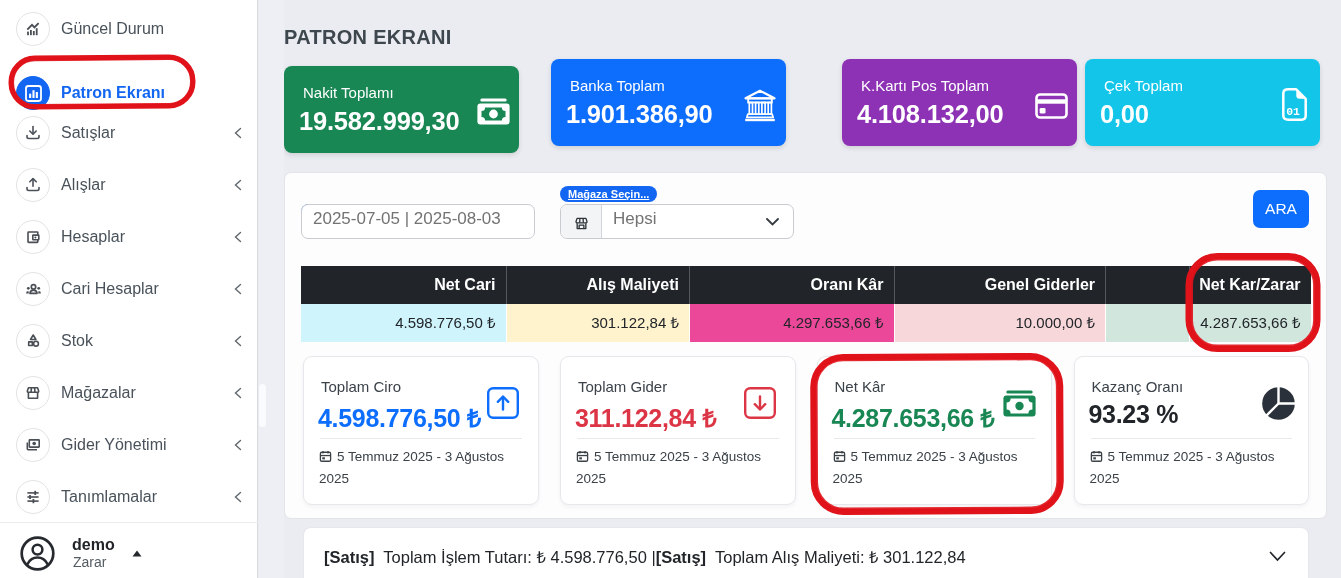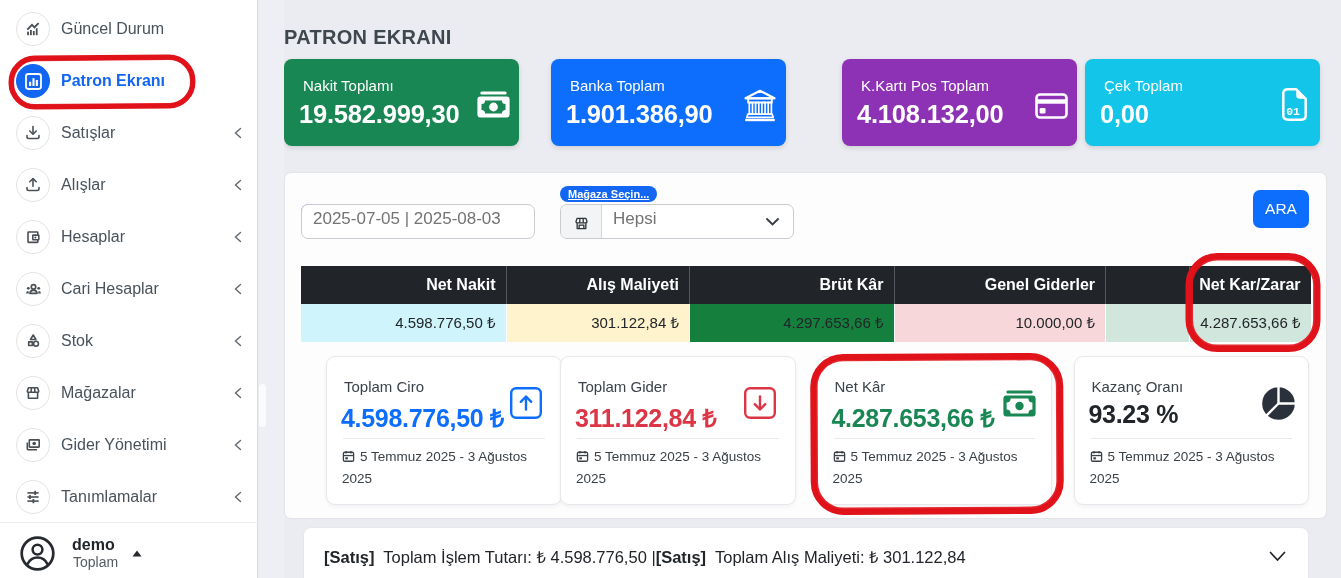--- a/index.html
+++ b/index.html
@@ -53,21 +53,21 @@
               <rect x="3.1" y="11.6" width="1.8" height="3.6"></rect>
               <rect x="6" y="10" width="1.8" height="5.2"></rect>
               <rect x="8.9" y="11" width="1.8" height="4.2"></rect>
               <rect x="11.8" y="8.2" width="1.8" height="7"></rect>
             </g>
             <path d="M3.3 9.6 L8 4.9 L10.4 7.3 L14.6 3.1" fill="none" stroke="#4a4f55" stroke-width="1.9"></path>
           </svg>
         </div>
     <div class="slabel">Güncel Durum</div>
   </div>
-  <div class="sitem" style="top:64px">
+  <div class="sitem" style="top:76px">
     <div class="icirc active">
           <svg width="21" height="21" viewBox="0 0 21 21">
             <rect x="3" y="3" width="15" height="15" rx="2.4" fill="none" stroke="#fff" stroke-width="1.8"></rect>
             <rect x="6.1" y="10.7" width="2.1" height="4.3" fill="#fff"></rect>
             <rect x="9.45" y="7.2" width="2.1" height="7.8" fill="#fff"></rect>
             <rect x="12.8" y="9" width="2.1" height="6" fill="#fff"></rect>
           </svg>
         </div>
     <div class="slabel active">Patron Ekranı</div>
   </div>
@@ -182,30 +182,30 @@
   <svg class="chev" style="left:233px; top:491px" width="10" height="12" viewBox="0 0 10 12" fill="none" stroke="#62686e" stroke-width="1.4" stroke-linecap="round">
         <path d="M7.5 1.5 L2.5 6 L7.5 10.5"></path>
       </svg>
   <div class="sep"></div>
   <svg style="position:absolute; left:19.5px; top:535.5px" width="35" height="35" viewBox="0 0 35 35" fill="none" stroke="#26292e">
         <circle cx="17.5" cy="17.5" r="15.8" stroke-width="2.7"></circle>
         <circle cx="17.5" cy="13.6" r="4.9" stroke-width="2.5"></circle>
         <path d="M7.6 27.9 Q10.8 21.6 17.5 21.6 Q24.2 21.6 27.4 27.9" stroke-width="2.5" stroke-linecap="round"></path>
       </svg>
   <div style="position:absolute; left:72px; top:536px; font-size:16px; font-weight:bold; color:#212529;">demo</div>
-  <div style="position:absolute; left:73px; top:554px; font-size:14px; color:#545c63;">Toplam</div>
+  <div style="position:absolute; left:73px; top:554px; font-size:14px; color:#545c63;">Zarar</div>
   <svg style="position:absolute; left:131.5px; top:550px" width="10" height="7" viewBox="0 0 10 7">
         <path d="M5 0.5 L9.5 6.5 L0.5 6.5 Z" fill="#26292e"></path>
       </svg>
 </div>
 <div id="main"></div>
 <div style="position:absolute; left:259px; top:0; width:25px; height:578px; background:#edeff4; z-index:1;"></div>
 <div style="position:absolute; left:259px; top:384px; width:7px; height:43px; background:#fafbfd; border-radius:3.5px; z-index:1;"></div>
 <div class="h1">PATRON EKRANI</div>
-<div class="tcard" style="left:284px; background:#198754;">
+<div class="tcard" style="left:284px; background:#198754;margin-top:7px;">
   <div class="lbl">Nakit Toplamı</div>
   <div class="val">19.582.999,30</div>
   <svg class="tic" style="right:9px; top:32px" width="33" height="27" viewBox="0 0 33 27">
         <rect x="3.3" y="0.4" width="26.4" height="3.1" rx="1.5" fill="#fff"></rect>
         <rect x="0.4" y="5.4" width="32.2" height="21.2" rx="3" fill="#fff"></rect>
         <path d="M8.1 9.5 L24.9 9.5 A3.6 3.6 0 0 0 28.5 13.1 L28.5 18.9 A3.6 3.6 0 0 0 24.9 22.5 L8.1 22.5 A3.6 3.6 0 0 0 4.5 18.9 L4.5 13.1 A3.6 3.6 0 0 0 8.1 9.5 Z" fill="#198754"></path>
         <circle cx="16.5" cy="16" r="4.4" fill="#fff"></circle>
       </svg>
 </div>
 <div class="tcard" style="left:551px; background:#0d6efd;">
@@ -254,38 +254,38 @@
           <path d="M10.7 3.6 L10.9 8.3"></path>
         </svg>
     <div style="position:absolute; left:52px; top:0; line-height:27px;">Hepsi</div>
     <svg style="position:absolute; right:14px; top:13px" width="13" height="8" viewBox="0 0 13 8" fill="none" stroke="#343a40" stroke-width="1.8" stroke-linecap="round">
           <path d="M1 1 L6.5 6.5 L12 1"></path>
         </svg>
   </div>
   <div id="araBtn">ARA</div>
   <div id="tbl">
     <div class="hrow">
-      <div class="hc" style="width:205.5px;">Net Nakit</div>
+      <div class="hc" style="width:205.5px;">Net Cari</div>
       <div class="hc" style="width:183.5px;">Alış Maliyeti</div>
-      <div class="hc" style="width:204.5px;">Brüt Kâr</div>
+      <div class="hc" style="width:204.5px;">Oranı Kâr</div>
       <div class="hc" style="width:211.5px;">Genel Giderler</div>
       <div class="hc" style="width:83.5px;"></div>
       <div class="hc" style="width:121px;">Net Kar/Zarar</div>
     </div>
     <div class="drow">
       <div class="dc" style="width:205.5px; background:#cff4fc;">4.598.776,50 ₺</div>
       <div class="dc" style="width:183.5px; background:#fff3cd;">301.122,84 ₺</div>
-      <div class="dc" style="width:204.5px; background:#15803d;">4.297.653,66 ₺</div>
+      <div class="dc" style="width:204.5px; background:#ec4899;">4.297.653,66 ₺</div>
       <div class="dc" style="width:211.5px; background:#f8d7da;">10.000,00 ₺</div>
       <div class="dc" style="width:83.5px; background:#d1e7dd;"></div>
       <div class="dc" style="width:121px; background:#d1e7dd;">4.287.653,66 ₺</div>
     </div>
   </div>
 </div>
-<div class="scard" style="left:303px;margin-left:23px;">
+<div class="scard" style="left:303px;">
   <div class="st">Toplam Ciro</div>
   <div class="sv" style="color:#0d6efd;">4.598.776,50 ₺</div>
   <svg class="sic" style="left:183px; top:30px" width="32" height="32" viewBox="0 0 32 32" fill="none" stroke="#0d6efd" stroke-width="2.4" stroke-linecap="round" stroke-linejoin="round">
         <rect x="1.2" y="1.2" width="29.6" height="29.6" rx="5"></rect>
         <path d="M16 22.5 L16 10"></path>
         <path d="M10.8 14.8 L16 9.5 L21.2 14.8"></path>
       </svg>
   <div class="shr"></div>
   <div class="sdate"><svg class="cal" width="13" height="13" viewBox="0 0 15 15" fill="none" stroke="#3a4147" stroke-width="1.5">
           <rect x="1.6" y="2.6" width="11.8" height="10.4" rx="1.6"></rect>

